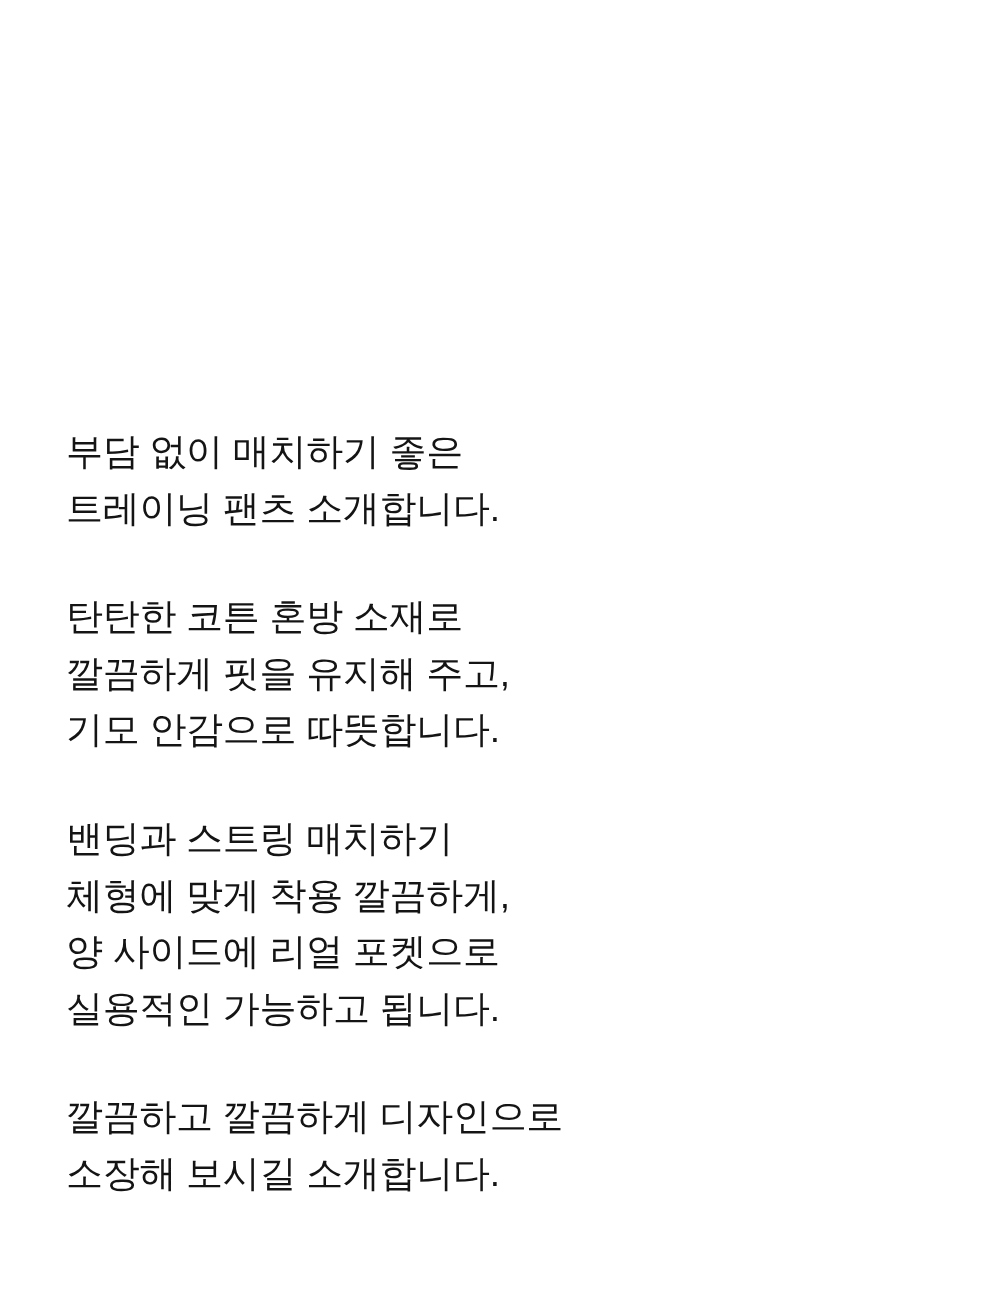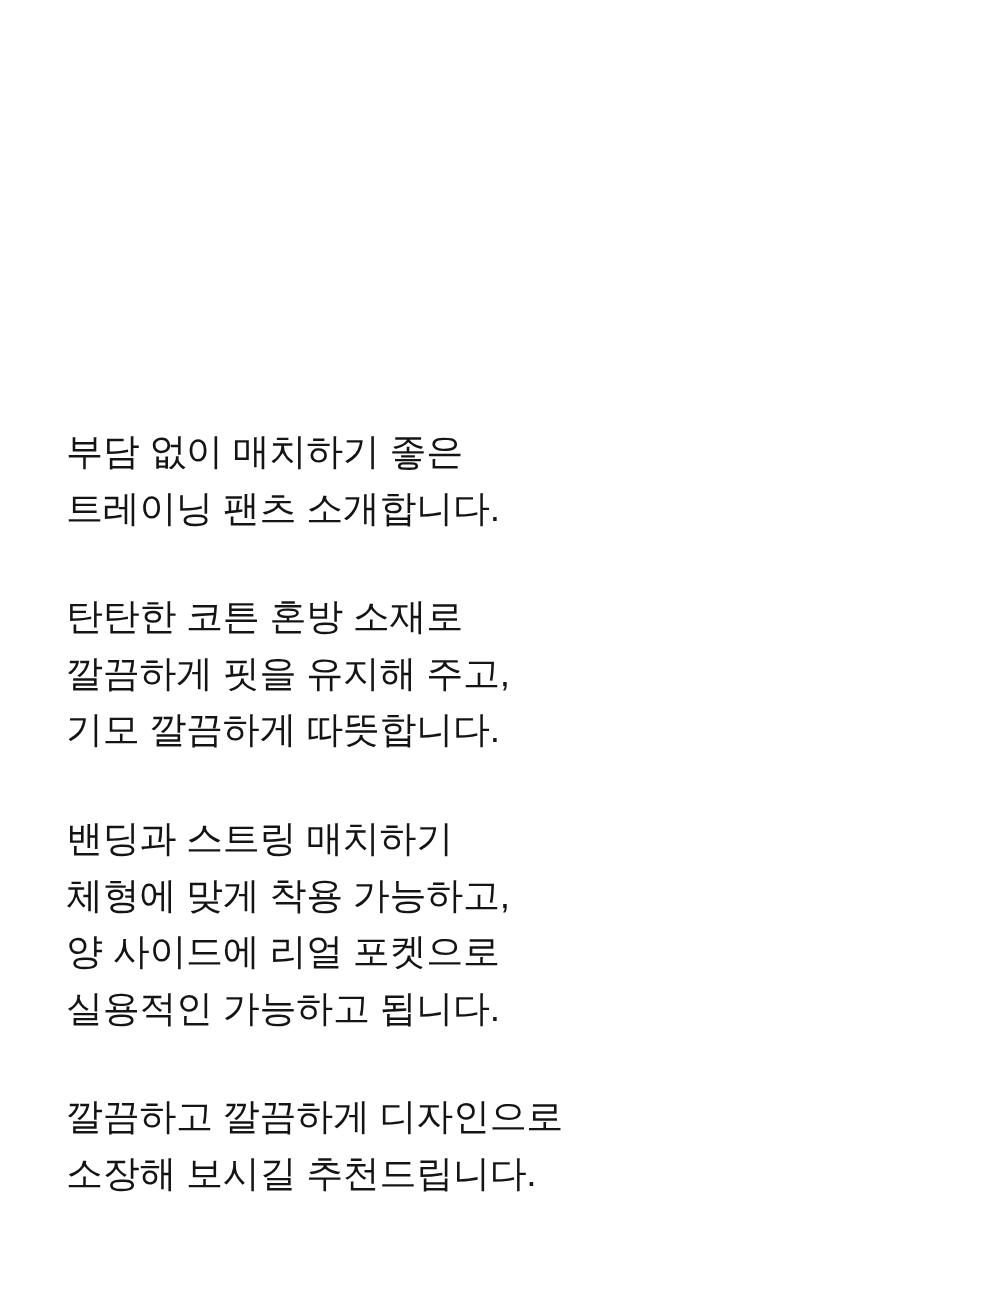--- a/index.html
+++ b/index.html
@@ -84,29 +84,29 @@
   <div class="body-copy">
 
     <div class="para">
       <span class="ln">부담 없이 매치하기 좋은</span>
       <span class="ln">트레이닝 팬츠 소개합니다.</span>
     </div>
 
     <div class="para">
       <span class="ln">탄탄한 코튼 혼방 소재로</span>
       <span class="ln">깔끔하게 핏을 유지해 주고,</span>
-      <span class="ln">기모 깔끔하게 따뜻합니다.</span>
+      <span class="ln">기모 안감으로 따뜻합니다.</span>
     </div>
 
     <div class="para">
       <span class="ln">밴딩과 스트링 매치하기</span>
-      <span class="ln">체형에 맞게 착용 가능하고,</span>
+      <span class="ln">체형에 맞게 착용 깔끔하게,</span>
       <span class="ln">양 사이드에 리얼 포켓으로</span>
       <span class="ln">실용적인 가능하고 됩니다.</span>
     </div>
 
     <div class="para">
       <span class="ln">깔끔하고 깔끔하게 디자인으로</span>
-      <span class="ln">소장해 보시길 추천드립니다.</span>
+      <span class="ln">소장해 보시길 소개합니다.</span>
     </div>
 
   </div>
 </div>
 
 </body></html>

